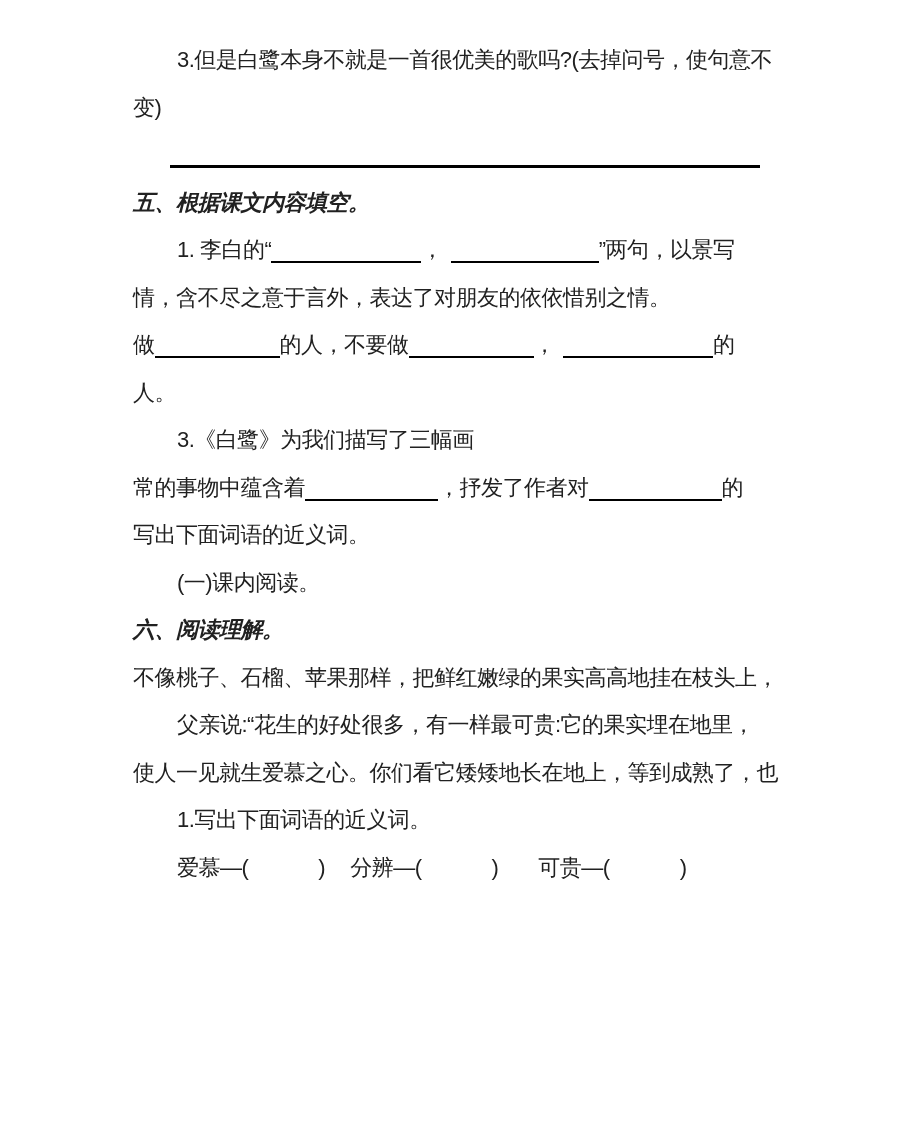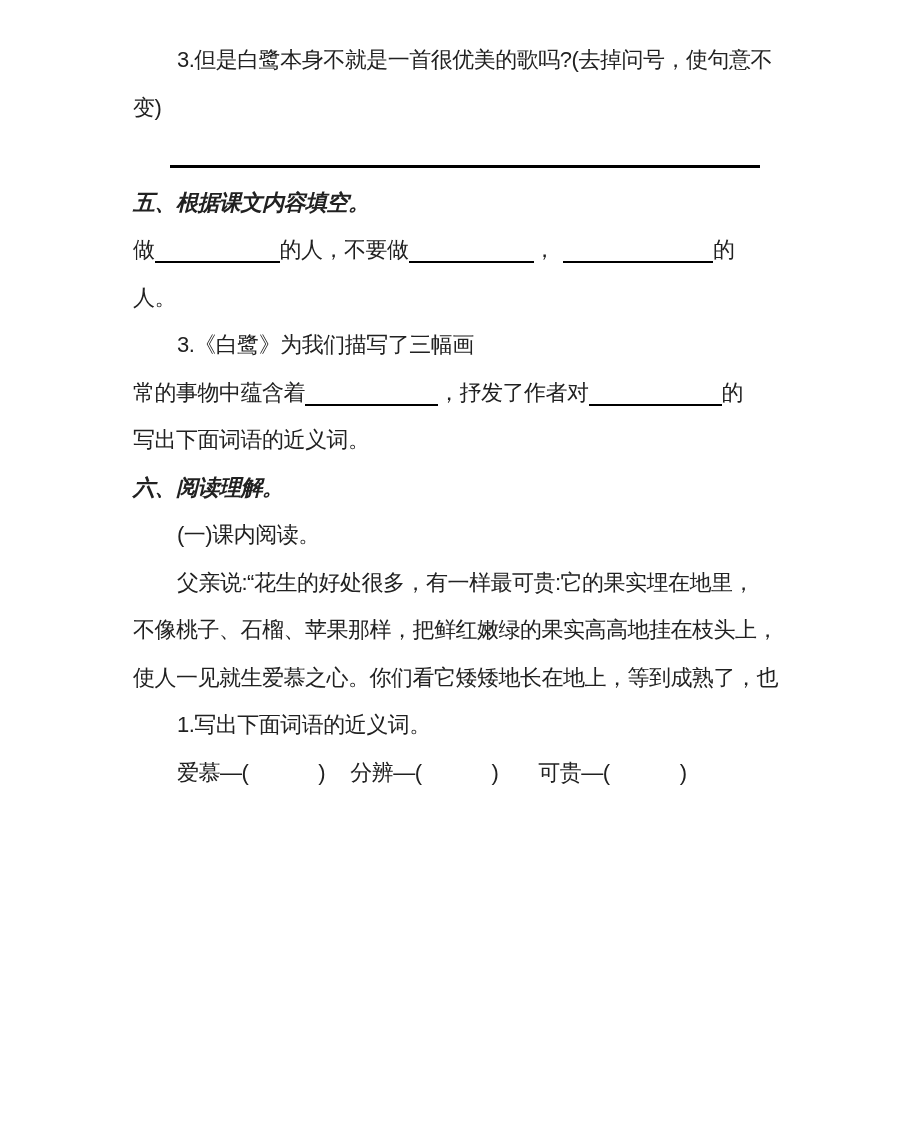--- a/index.html
+++ b/index.html
@@ -64,37 +64,41 @@
         <div class="line indent"><span class="txt">3.但是白鹭本身不就是一首很优美的歌吗?(去掉问号，使句意不</span></div>
         <div class="line"><span class="txt">变)</span></div>
       </div>
       <div class="block answer_line">
         <div class="line"><span class="blank" style="width: 590px; border-bottom-width: 3px; margin-left: 37px;"></span></div>
       </div>
       <div class="block heading">
         <div class="line"><span class="txt">五、根据课文内容填空。</span></div>
       </div>
       <div class="block para">
+        <div class="line indent"><span class="txt">1. 李白的“</span><span class="blank" style="width: 150px;"></span><span class="txt">，</span><span class="blank" style="width: 148px; margin-left: 8px;"></span><span class="txt">”两句，以景写</span></div>
+        <div class="line"><span class="txt">情，含不尽之意于言外，表达了对朋友的依依惜别之情。</span></div>
+      </div>
+      <div class="block para">
         <div class="line"><span class="txt">做</span><span class="blank" style="width: 125px;"></span><span class="txt">的人，不要做</span><span class="blank" style="width: 125px;"></span><span class="txt">，</span><span class="blank" style="width: 150px; margin-left: 8px;"></span><span class="txt">的</span></div>
         <div class="line"><span class="txt">人。</span></div>
       </div>
       <div class="block para">
         <div class="line indent"><span class="txt">3.《白鹭》为我们描写了三幅画</span></div>
         <div class="line"><span class="txt">常的事物中蕴含着</span><span class="blank" style="width: 133px;"></span><span class="txt">，抒发了作者对</span><span class="blank" style="width: 133px;"></span><span class="txt">的</span></div>
         <div class="line"><span class="txt">写出下面词语的近义词。</span></div>
       </div>
+      <div class="block para">
+        <div class="line indent"><span class="txt">(一)课内阅读。</span></div>
+      </div>
       <div class="block heading">
         <div class="line"><span class="txt">六、阅读理解。</span></div>
       </div>
       <div class="block para">
-        <div class="line indent"><span class="txt">(一)课内阅读。</span></div>
-      </div>
-      <div class="block para">
+        <div class="line"><span class="txt">不像桃子、石榴、苹果那样，把鲜红嫩绿的果实高高地挂在枝头上，</span></div>
         <div class="line indent"><span class="txt">父亲说:“花生的好处很多，有一样最可贵:它的果实埋在地里，</span></div>
-        <div class="line"><span class="txt">不像桃子、石榴、苹果那样，把鲜红嫩绿的果实高高地挂在枝头上，</span></div>
         <div class="line"><span class="txt">使人一见就生爱慕之心。你们看它矮矮地长在地上，等到成熟了，也</span></div>
       </div>
       <div class="block para">
         <div class="line indent"><span class="txt">1.写出下面词语的近义词。</span></div>
       </div>
       <div class="block para">
         <div class="line indent"><span class="txt">爱慕—(</span><span class="spacer" style="width: 70px;"></span><span class="txt">)</span><span class="spacer" style="width: 25px;"></span><span class="txt">分辨—(</span><span class="spacer" style="width: 70px;"></span><span class="txt">)</span><span class="spacer" style="width: 40px;"></span><span class="txt">可贵—(</span><span class="spacer" style="width: 70px;"></span><span class="txt">)</span></div>
       </div>
     </div>
 </div>

